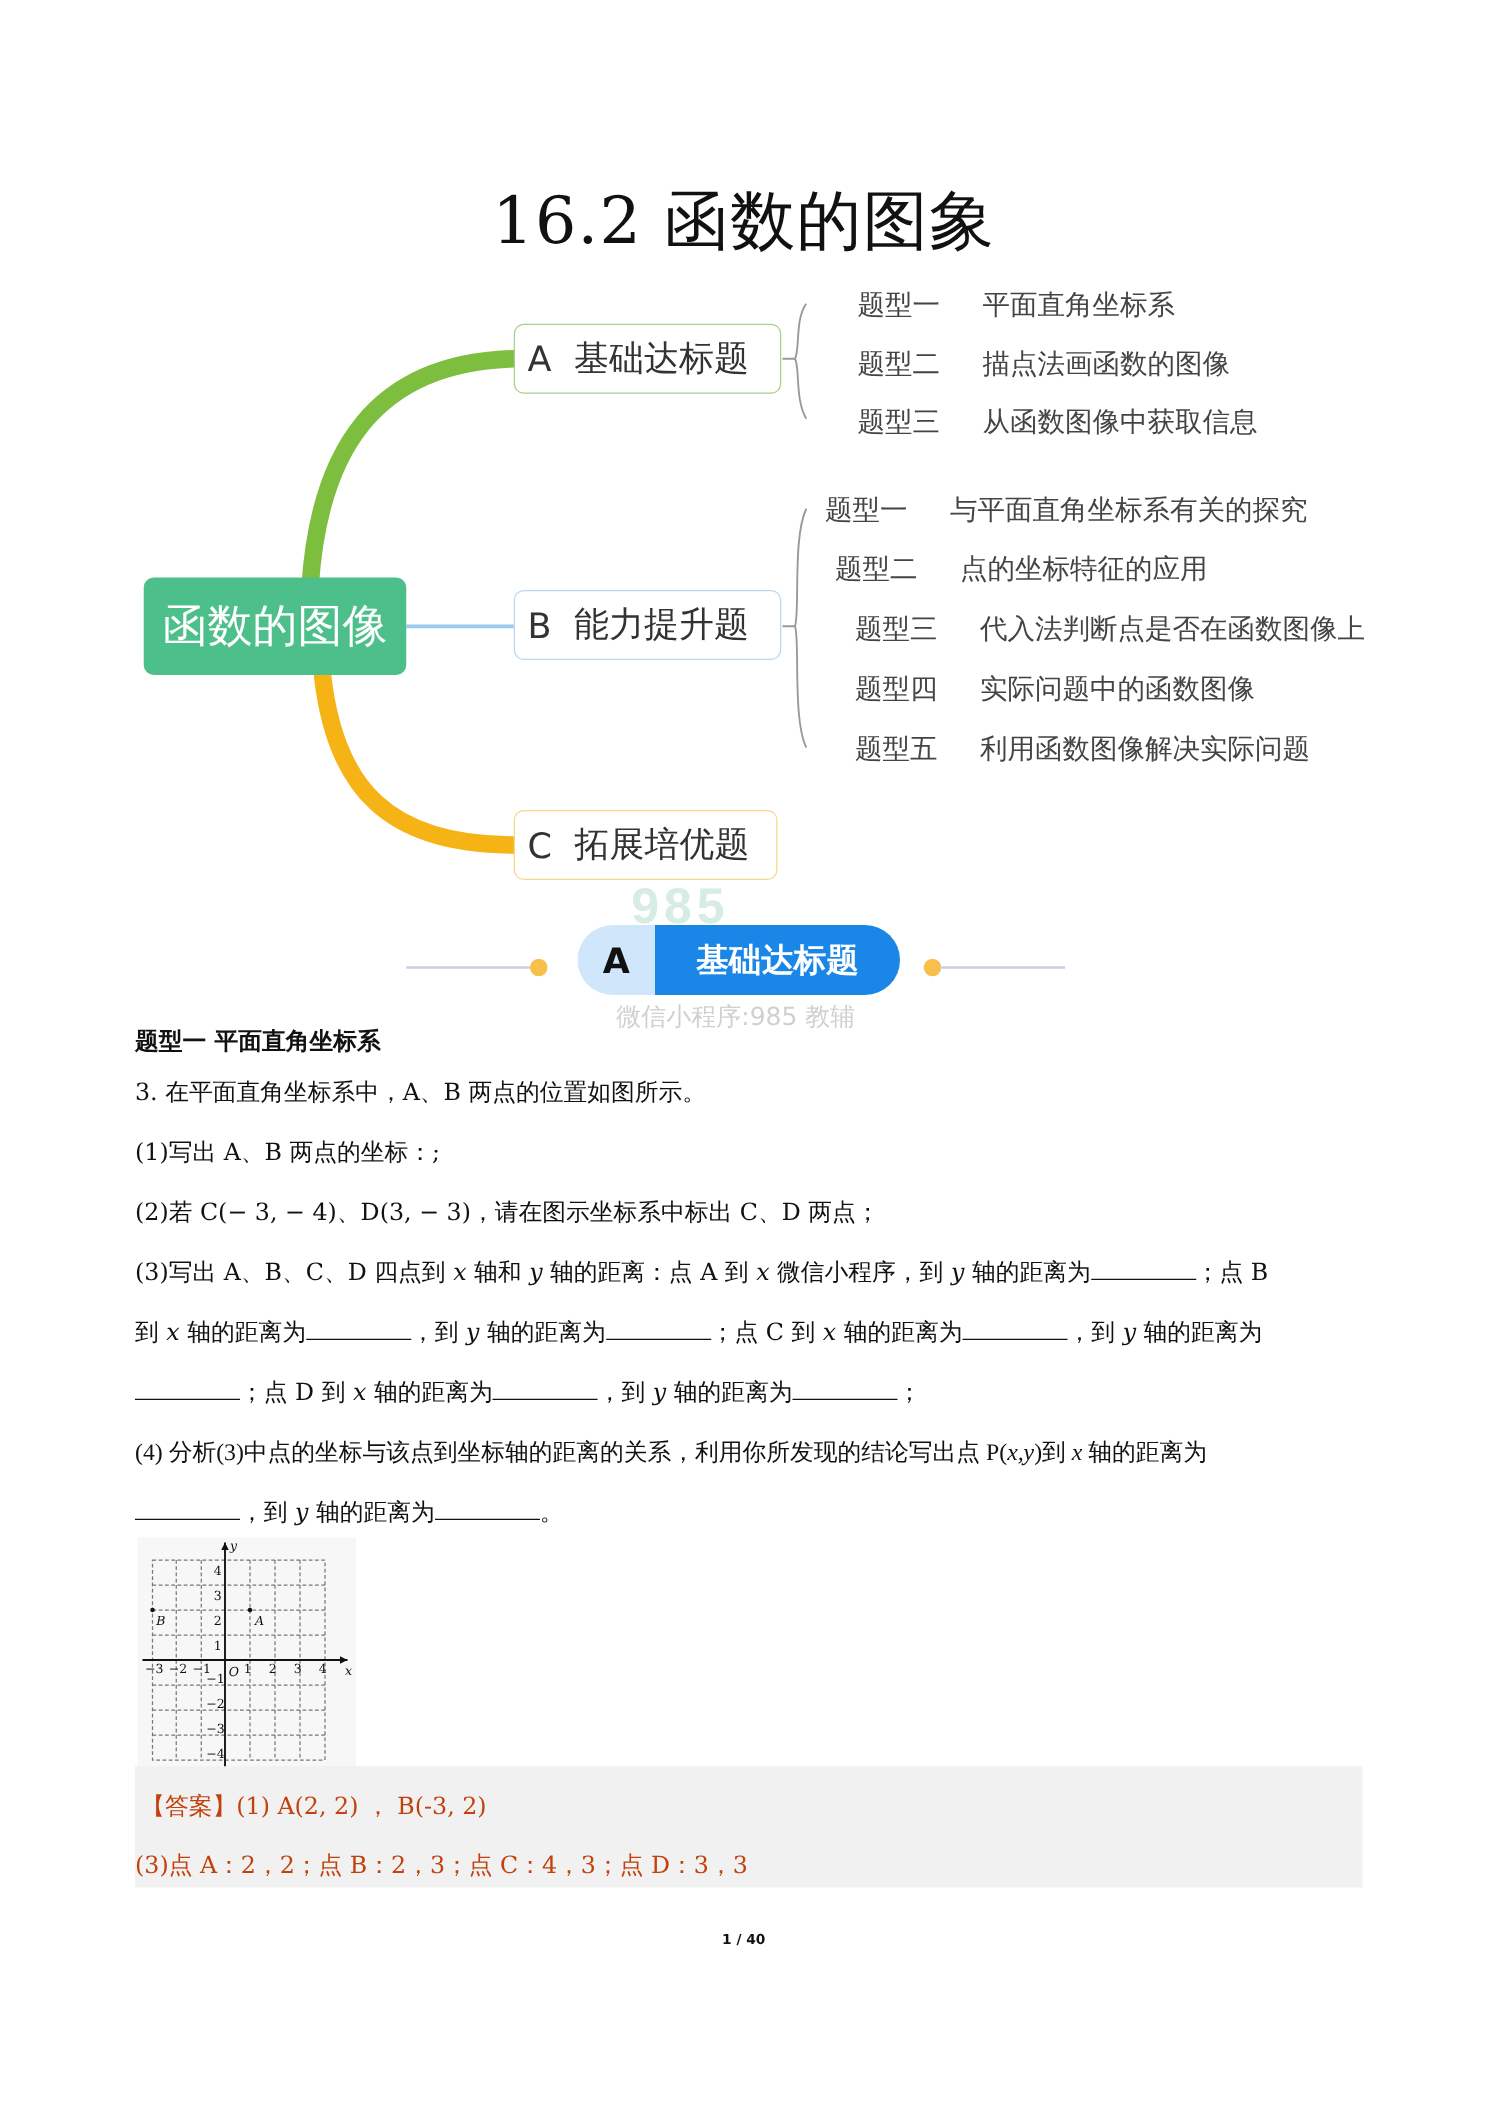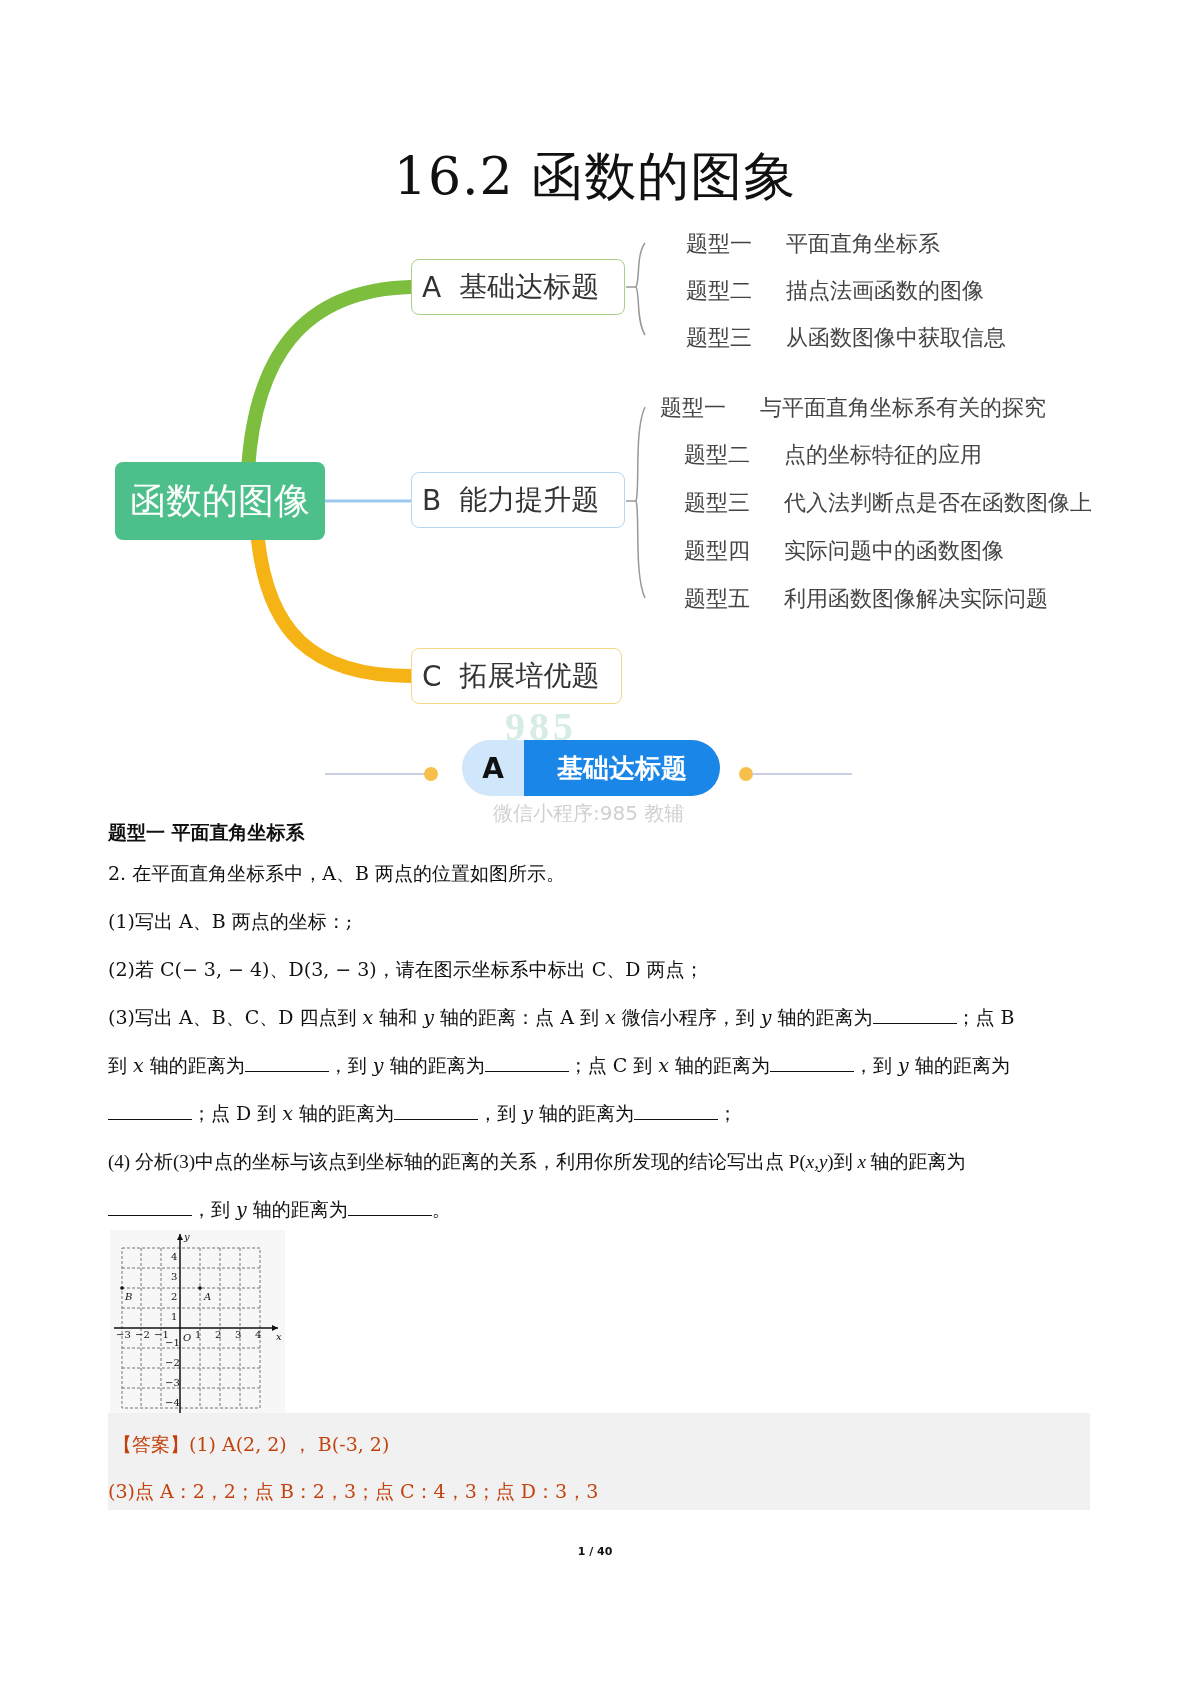--- a/index.html
+++ b/index.html
@@ -13,21 +13,21 @@
                border-radius: 8px; color: #fff; font-family: "DejaVu Sans", sans-serif;
                font-size: 36px; display: flex; align-items: center; justify-content: center; }
   .branch { height: 56px; border-radius: 8px; background: #fff; display: flex; align-items: center;
             font-family: "DejaVu Sans", sans-serif; font-size: 28px; color: #333; padding-left: 10px; box-sizing: border-box; }
   .branch .letter { margin-right: 18px; }
   .branch-a { left: 411px; top: 259px; width: 214px; border: 1.5px solid #a7d08a; }
   .branch-b { left: 411px; top: 472px; width: 214px; border: 1.5px solid #b8d6f0; }
   .branch-c { left: 411px; top: 648px; width: 211px; border: 1.5px solid #f4d88a; }
   .sub { font-family: "DejaVu Sans", sans-serif; font-size: 22px; color: #444; white-space: nowrap; }
   .sub .t { display: inline-block; width: 100px; margin-left: 32px; }
-  .watermark985 { left: 505px; top: 703px; font-family: Liberation Serif, serif; font-size: 40px;
+  .watermark985 { left: 505px; top: 703px; font-family: Liberation Sans, sans-serif; font-size: 40px;
                   font-weight: bold; color: #d6ece4; letter-spacing: 4px; }
   .banner { left: 462px; top: 740px; width: 258px; height: 56px; border-radius: 28px; overflow: hidden; display: flex; }
   .banner .left { width: 62px; background: #cfe6fb; display: flex; align-items: center; justify-content: center;
                   font-family: "DejaVu Sans", sans-serif; font-weight: bold; font-size: 28px; color: #111; }
   .banner .right { flex: 1; background: #1a86e8; color: #fff; display: flex; align-items: center; justify-content: center;
                    font-family: "DejaVu Sans", sans-serif; font-weight: bold; font-size: 26px; }
   .banner-line { height: 2px; background: #c9cfe0; }
   .dot { width: 14px; height: 14px; border-radius: 50%; background: #f8c04b; }
   .wm-text { left: 493px; top: 800px; font-family: "DejaVu Sans", sans-serif; font-size: 20px; color: #d0d0d0; }
   .section-heading { left: 108px; top: 820px; font-family: "DejaVu Sans", sans-serif; font-weight: bold; font-size: 19px; }
@@ -76,21 +76,21 @@
   <span class="t">题型三</span><span>从函数图像中获取信息</span>
 </div>
 
 <div class="abs branch branch-b">
   <span class="letter">B</span>
   <span>能力提升题</span>
 </div>
 <div class="abs sub" style="left:628px; top:393px;">
   <span class="t">题型一</span><span>与平面直角坐标系有关的探究</span>
 </div>
-<div class="abs sub" style="left:652px; top:440px;">
+<div class="abs sub" style="left:636px; top:440px;">
   <span class="t">题型二</span><span>点的坐标特征的应用</span>
 </div>
 <div class="abs sub" style="left:652px; top:488px;">
   <span class="t">题型三</span><span>代入法判断点是否在函数图像上</span>
 </div>
 <div class="abs sub" style="left:652px; top:536px;">
   <span class="t">题型四</span><span>实际问题中的函数图像</span>
 </div>
 <div class="abs sub" style="left:652px; top:584px;">
   <span class="t">题型五</span><span>利用函数图像解决实际问题</span>
@@ -108,21 +108,21 @@
 <div class="abs banner">
   <div class="left">A</div>
   <div class="right">基础达标题</div>
 </div>
 <div class="abs dot" style="left:739px; top:767px;"></div>
 <div class="abs banner-line" style="left:752px; top:773px; width:100px;"></div>
 <div class="abs wm-text">微信小程序:985 教辅</div>
 
 <div class="abs section-heading">题型一  平面直角坐标系</div>
 
-<div class="abs line" style="top:861px;">2. 在平面直角坐标系中，A、B 两点的位置如图所示。</div>
+<div class="abs line" style="top:861px;">3. 在平面直角坐标系中，A、B 两点的位置如图所示。</div>
 <div class="abs line" style="top:909px;">(1)写出 A、B 两点的坐标：;</div>
 <div class="abs line" style="top:957px;">(2)若 C(− 3, − 4)、D(3, − 3)，请在图示坐标系中标出 C、D 两点；</div>
 
 <div class="abs line" style="top:1005px;">
   <span>(3)写出 A、B、C、D 四点到 </span><span class="i">x</span><span> 轴和 </span><span class="i">y</span><span> 轴的距离：点 A 到 </span><span class="i">x</span><span> 微信小程序，到 </span><span class="i">y</span><span> 轴的距离为</span><span class="blank"></span><span>；点 B</span>
 </div>
 <div class="abs line" style="top:1053px;">
   <span>到 </span><span class="i">x</span><span> 轴的距离为</span><span class="blank"></span><span>，到 </span><span class="i">y</span><span> 轴的距离为</span><span class="blank"></span><span>；点 C 到 </span><span class="i">x</span><span> 轴的距离为</span><span class="blank"></span><span>，到 </span><span class="i">y</span><span> 轴的距离为</span>
 </div>
 <div class="abs line" style="top:1101px;">

